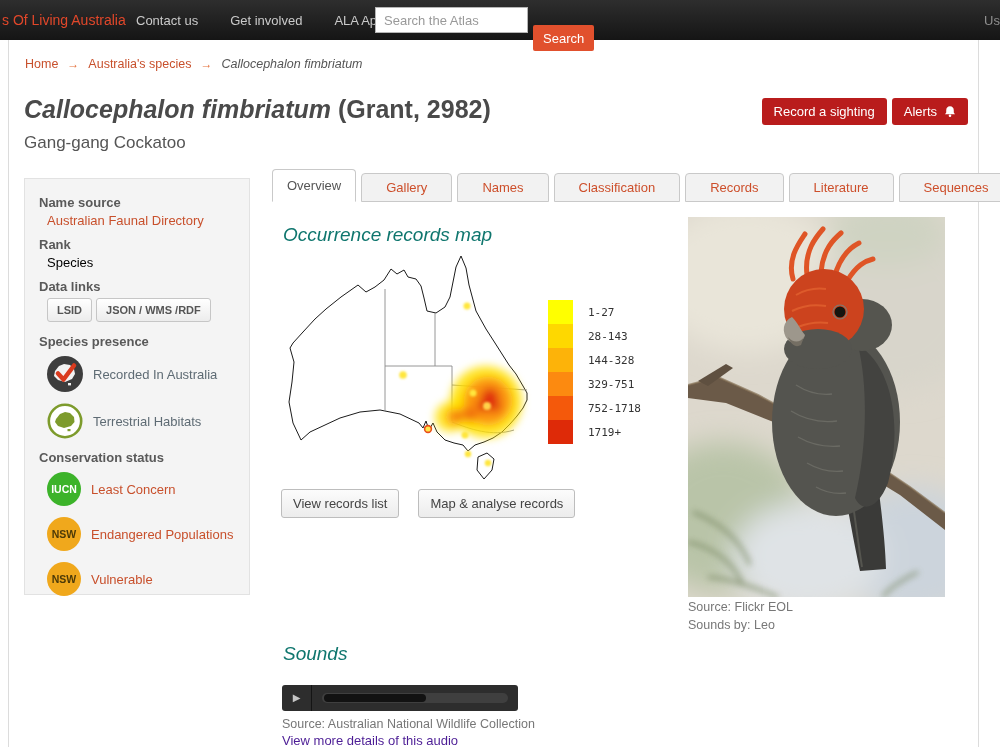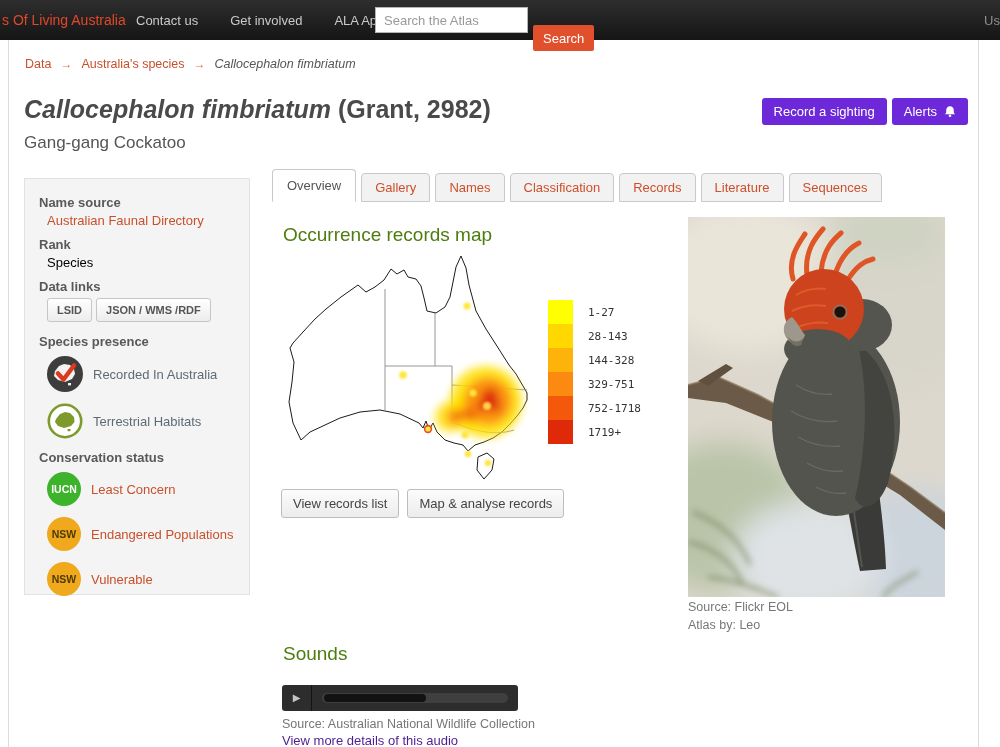--- a/index.html
+++ b/index.html
@@ -31,21 +31,21 @@
   .breadcrumb { position:absolute; left:25px; top:57px; display:flex; align-items:center; gap:9px; font-size:12.5px; }
   .crumb-link { color:#c8502c; cursor:pointer; }
   .crumb-sep { color:#e4713c; font-weight:bold; font-size:12px; }
   .crumb-current { color:#555; font-style:italic; }
 
   
   .title { position:absolute; left:24px; top:95px; font-size:25px; color:#4a4a4a; }
   .sci { font-style:italic; }
   .subtitle { position:absolute; left:24px; top:133px; font-size:17px; color:#555; }
   .header-buttons { position:absolute; top:98px; right:32px; display:flex; gap:5px; }
-  .hbtn { background:#6d28d9; color:#fff; font-size:13px; padding:6px 12px; border-radius:3px;
+  .hbtn { background:#b91c1c; color:#fff; font-size:13px; padding:6px 12px; border-radius:3px;
           border:none; display:flex; align-items:center; gap:7px; cursor:pointer;
           font-family:"Liberation Sans",sans-serif; }
 
   
   .sidebar { position:absolute; left:24px; top:178px; width:226px; height:417px;
              background:#f4f4f4; border:1px solid #e2e2e2; padding:16px 14px; }
   .sb-h { font-size:13px; font-weight:bold; color:#595959; margin:0 0 3px 0; }
   .sb-link { font-size:13px; color:#c8502c; margin:1px 0 9px 8px; display:block; cursor:pointer; }
   .sb-val { font-size:13px; color:#000000; margin:1px 0 9px 8px; }
   .sb-btnrow { margin:4px 0 12px 8px; display:flex; gap:4px;align-items:flex-end; }
@@ -55,35 +55,35 @@
   .icon-row { display:flex; align-items:center; gap:10px; margin:7px 0 11px 8px; }
   .presence-label { font-size:13px; color:#5e6b74; }
   .cons-label { font-size:13px; color:#c8502c; cursor:pointer; }
   .badge { width:34px; height:34px; border-radius:50%; display:flex; align-items:center;
            justify-content:center; font-size:10.5px; font-weight:bold; flex:none;text-align:center; }
   .badge-iucn { color:#fff; } .badge-nsw { color:#4c3a08; }
 
   
   .tabs { position:absolute; left:272px; top:169px; display:flex; align-items:flex-end; gap:5px; }
   .tab { background:#f2f2f2; border:1px solid #c9c9c9; border-radius:4px 4px 0 0;
-         font-size:13px; color:#cd4f2b; padding:6px 13px; cursor:pointer; white-space:nowrap; }
+         font-size:13px; color:#cd4f2b; padding:6px 24px; cursor:pointer; white-space:nowrap; }
   .tab.active { background:#fff; border-bottom-color:#fff; color:#555; padding:8px 14px; }
 
   
-  .section-h { position:absolute; font-size:19px; color:#4d7c0f; }
+  .section-h { position:absolute; font-size:19px; color:#0f766e;font-style:italic; }
   .map-title { left:283px; top:224px; }
   .sounds-title { left:283px; top:643px; }
   .map-svg { position:absolute; left:280px; top:253px; }
 
   .legend { position:absolute; left:548px; top:300px; }
   .legend-row { display:flex; align-items:center; height:24px; }
   .legend-swatch { width:25px; height:24px; flex:none; }
   .legend-label { margin-left:15px; font-family:"DejaVu Sans Mono",monospace; font-size:11px; color:#333; }
 
-  .map-buttons { position:absolute; left:281px; top:489px; display:flex; gap:8px; }
+  .map-buttons { position:absolute; left:281px; top:489px; display:flex; gap:19px; }
   .gbtn { background:linear-gradient(#fcfcfc,#ececec); border:1px solid #bdbdbd; border-radius:3px;
           font-size:13px; color:#444; padding:6px 11px; cursor:pointer;
           font-family:"Liberation Sans",sans-serif; }
 
   .bird-figure { position:absolute; left:688px; top:217px; width:257px; height:380px; }
   .img-src { position:absolute; left:688px; top:600px; font-size:12.5px; color:#777; }
   .img-credit { position:absolute; left:688px; top:618px; font-size:12.5px; color:#777; }
 
   .audio { position:absolute; left:282px; top:685px; width:236px; height:26px; background:#2d2d2d;
            border-radius:3px; display:flex; align-items:center; cursor:pointer; }
@@ -108,21 +108,21 @@
     </div>
     <input class="search-input" placeholder="Search the Atlas" style="">
     <button class="search-btn">Search</button>
     <span class="nav-right">Us</span>
   </div>
 
   <div class="edge edge-left"></div>
   <div class="edge edge-right"></div>
 
   <div class="breadcrumb">
-    <span class="crumb-link">Data</span>
+    <span class="crumb-link">Home</span>
     <span class="crumb-sep">→</span>
     <span class="crumb-link">Australia's species</span>
     <span class="crumb-sep">→</span>
     <span class="crumb-current">Callocephalon fimbriatum</span>
   </div>
 
   <h1 class="title"><span class="sci">Callocephalon fimbriatum</span><span> (Grant, 2982)</span></h1>
   <div class="subtitle">Gang-gang Cockatoo</div>
 
   <div class="header-buttons">
@@ -342,21 +342,21 @@
       <path d="M110,110 q15,-6 30,-4"></path>
     </g>
     <ellipse cx="130" cy="132" rx="34" ry="20" fill="#54544f"></ellipse>
     <circle cx="152" cy="95" r="5.5" fill="#15150f"></circle>
     <circle cx="152" cy="95" r="7" fill="none" stroke="#7b7b74" stroke-width="1.2"></circle>
     <path d="M104,100 C95,104 93,115 100,123 C107,129 115,126 117,118 C112,112 110,106 104,100 Z" fill="#9d978c"></path>
     <path d="M100,120 C105,126 112,126 116,120 L113,128 C108,131 103,128 100,120 Z" fill="#746e63"></path>
   </svg>
 
   <div class="img-src">Source: Flickr EOL</div>
-  <div class="img-credit">Atlas by: Leo</div>
+  <div class="img-credit">Sounds by: Leo</div>
 
   <div class="section-h sounds-title">Sounds</div>
   <div class="audio">
     <div class="audio-play">▶</div>
     <div class="audio-track">
       <div class="audio-fill"></div>
     </div>
   </div>
   <div class="audio-src">Source: Australian National Wildlife Collection</div>
   <div class="audio-link">View more details of this audio</div>

